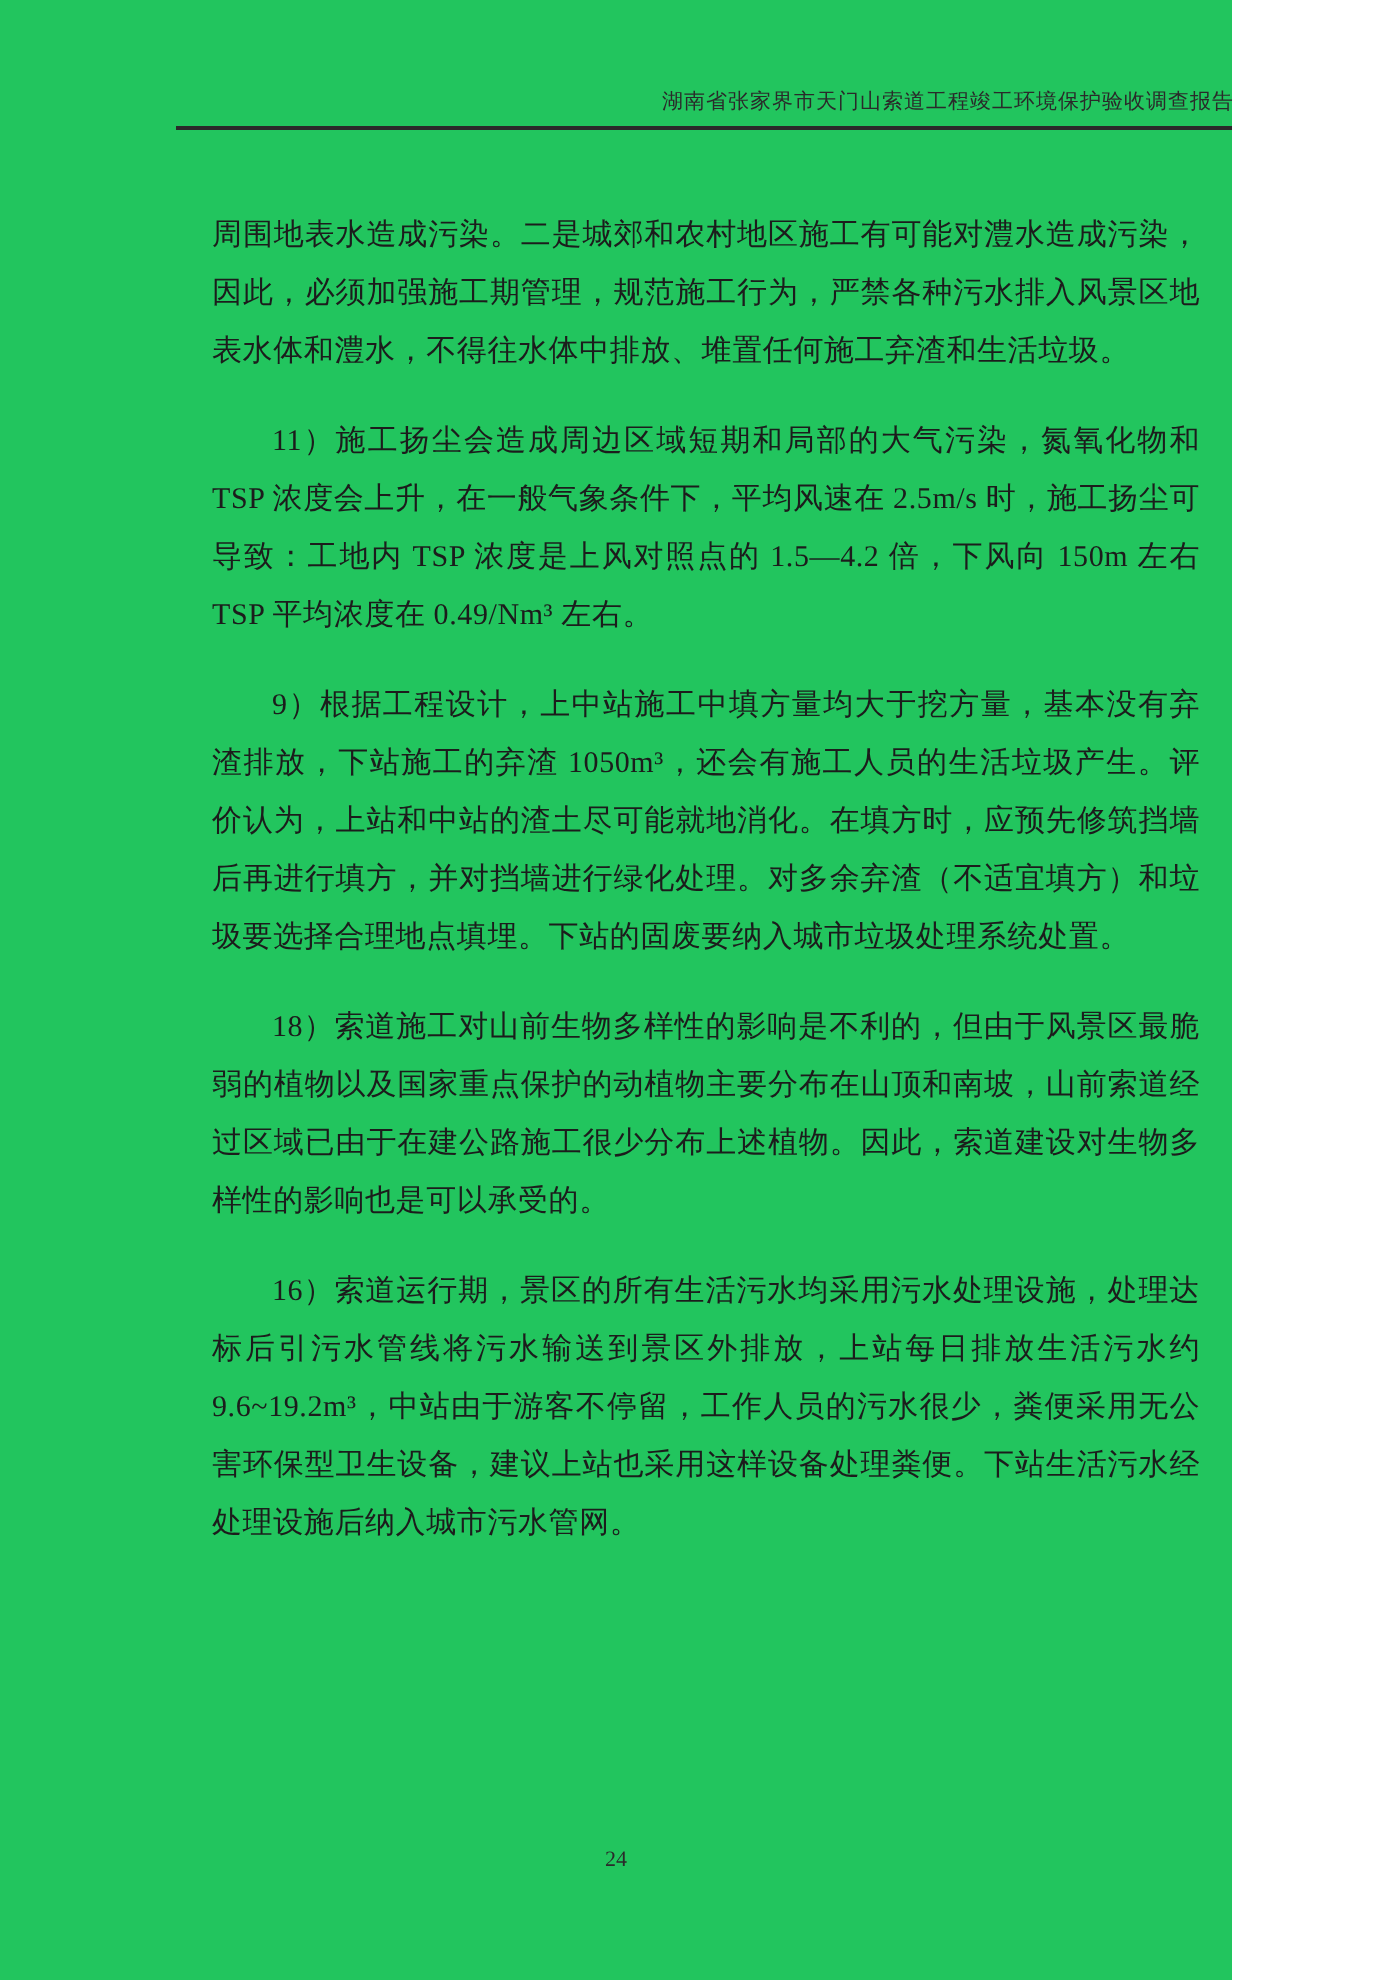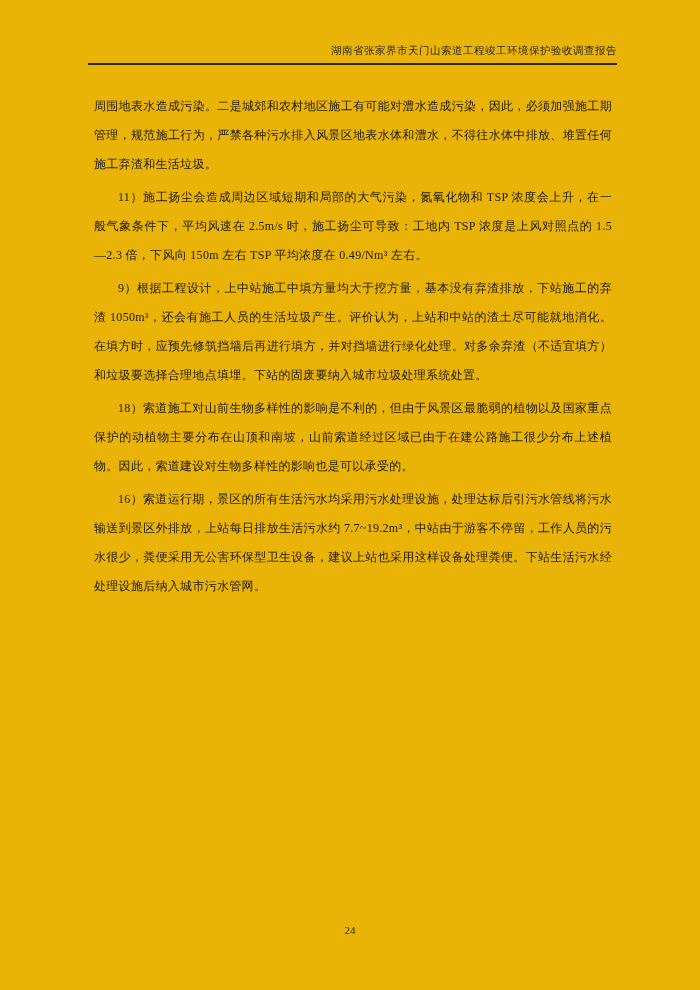--- a/index.html
+++ b/index.html
@@ -2,23 +2,23 @@
 <html lang="zh"><head>
 <meta charset="utf-8">
 <style>
   html, body {
     margin: 0;
     padding: 0;
     background: #ffffff;
   }
   .page {
     position: relative;
-    width: 700px;
+    width: 616px;
     height: 990px;
-    background: #eab308;
+    background: #22c55e;
     font-family: "Liberation Serif", "DejaVu Serif", serif;
     color: #1c1c1c;
     overflow: hidden;
   }
   .header {
     position: absolute;
     top: 44px;
     left: 88px;
     width: 529px;
     border-bottom: 2px solid #2a2a2a;
@@ -32,22 +32,22 @@
     color: #2a2a2a;
     white-space: nowrap;
   }
   .body-text {
     position: absolute;
     top: 88px;
     left: 90px;
     width: 526px;
   }
   .para {
-    margin: 4px;
-    font-size: 12px;
+    margin: 16px;
+    font-size: 15px;
     line-height: 29px;
     text-align: justify;
     text-justify: inter-ideograph;
     letter-spacing: 0.3px;
   }
   .para.indent {
     text-indent: 2em;
   }
   .footer {
     position: absolute;
@@ -65,23 +65,23 @@
 <body>
 
 <div class="page">
 
   <div class="header">
     <span class="header-title">湖南省张家界市天门山索道工程竣工环境保护验收调查报告</span>
   </div>
 
   <div class="body-text">
     <p class="para">周围地表水造成污染。二是城郊和农村地区施工有可能对澧水造成污染，因此，必须加强施工期管理，规范施工行为，严禁各种污水排入风景区地表水体和澧水，不得往水体中排放、堆置任何施工弃渣和生活垃圾。</p>
-    <p class="para indent">11）施工扬尘会造成周边区域短期和局部的大气污染，氮氧化物和 TSP 浓度会上升，在一般气象条件下，平均风速在 2.5m/s 时，施工扬尘可导致：工地内 TSP 浓度是上风对照点的 1.5—2.3 倍，下风向 150m 左右 TSP 平均浓度在 0.49/Nm³ 左右。</p>
+    <p class="para indent">11）施工扬尘会造成周边区域短期和局部的大气污染，氮氧化物和 TSP 浓度会上升，在一般气象条件下，平均风速在 2.5m/s 时，施工扬尘可导致：工地内 TSP 浓度是上风对照点的 1.5—4.2 倍，下风向 150m 左右 TSP 平均浓度在 0.49/Nm³ 左右。</p>
     <p class="para indent">9）根据工程设计，上中站施工中填方量均大于挖方量，基本没有弃渣排放，下站施工的弃渣 1050m³，还会有施工人员的生活垃圾产生。评价认为，上站和中站的渣土尽可能就地消化。在填方时，应预先修筑挡墙后再进行填方，并对挡墙进行绿化处理。对多余弃渣（不适宜填方）和垃圾要选择合理地点填埋。下站的固废要纳入城市垃圾处理系统处置。</p>
     <p class="para indent">18）索道施工对山前生物多样性的影响是不利的，但由于风景区最脆弱的植物以及国家重点保护的动植物主要分布在山顶和南坡，山前索道经过区域已由于在建公路施工很少分布上述植物。因此，索道建设对生物多样性的影响也是可以承受的。</p>
-    <p class="para indent">16）索道运行期，景区的所有生活污水均采用污水处理设施，处理达标后引污水管线将污水输送到景区外排放，上站每日排放生活污水约 7.7~19.2m³，中站由于游客不停留，工作人员的污水很少，粪便采用无公害环保型卫生设备，建议上站也采用这样设备处理粪便。下站生活污水经处理设施后纳入城市污水管网。</p>
+    <p class="para indent">16）索道运行期，景区的所有生活污水均采用污水处理设施，处理达标后引污水管线将污水输送到景区外排放，上站每日排放生活污水约 9.6~19.2m³，中站由于游客不停留，工作人员的污水很少，粪便采用无公害环保型卫生设备，建议上站也采用这样设备处理粪便。下站生活污水经处理设施后纳入城市污水管网。</p>
   </div>
 
   <div class="footer">
     <span class="page-number">24</span>
   </div>
 
 </div>
 
 </body></html>

